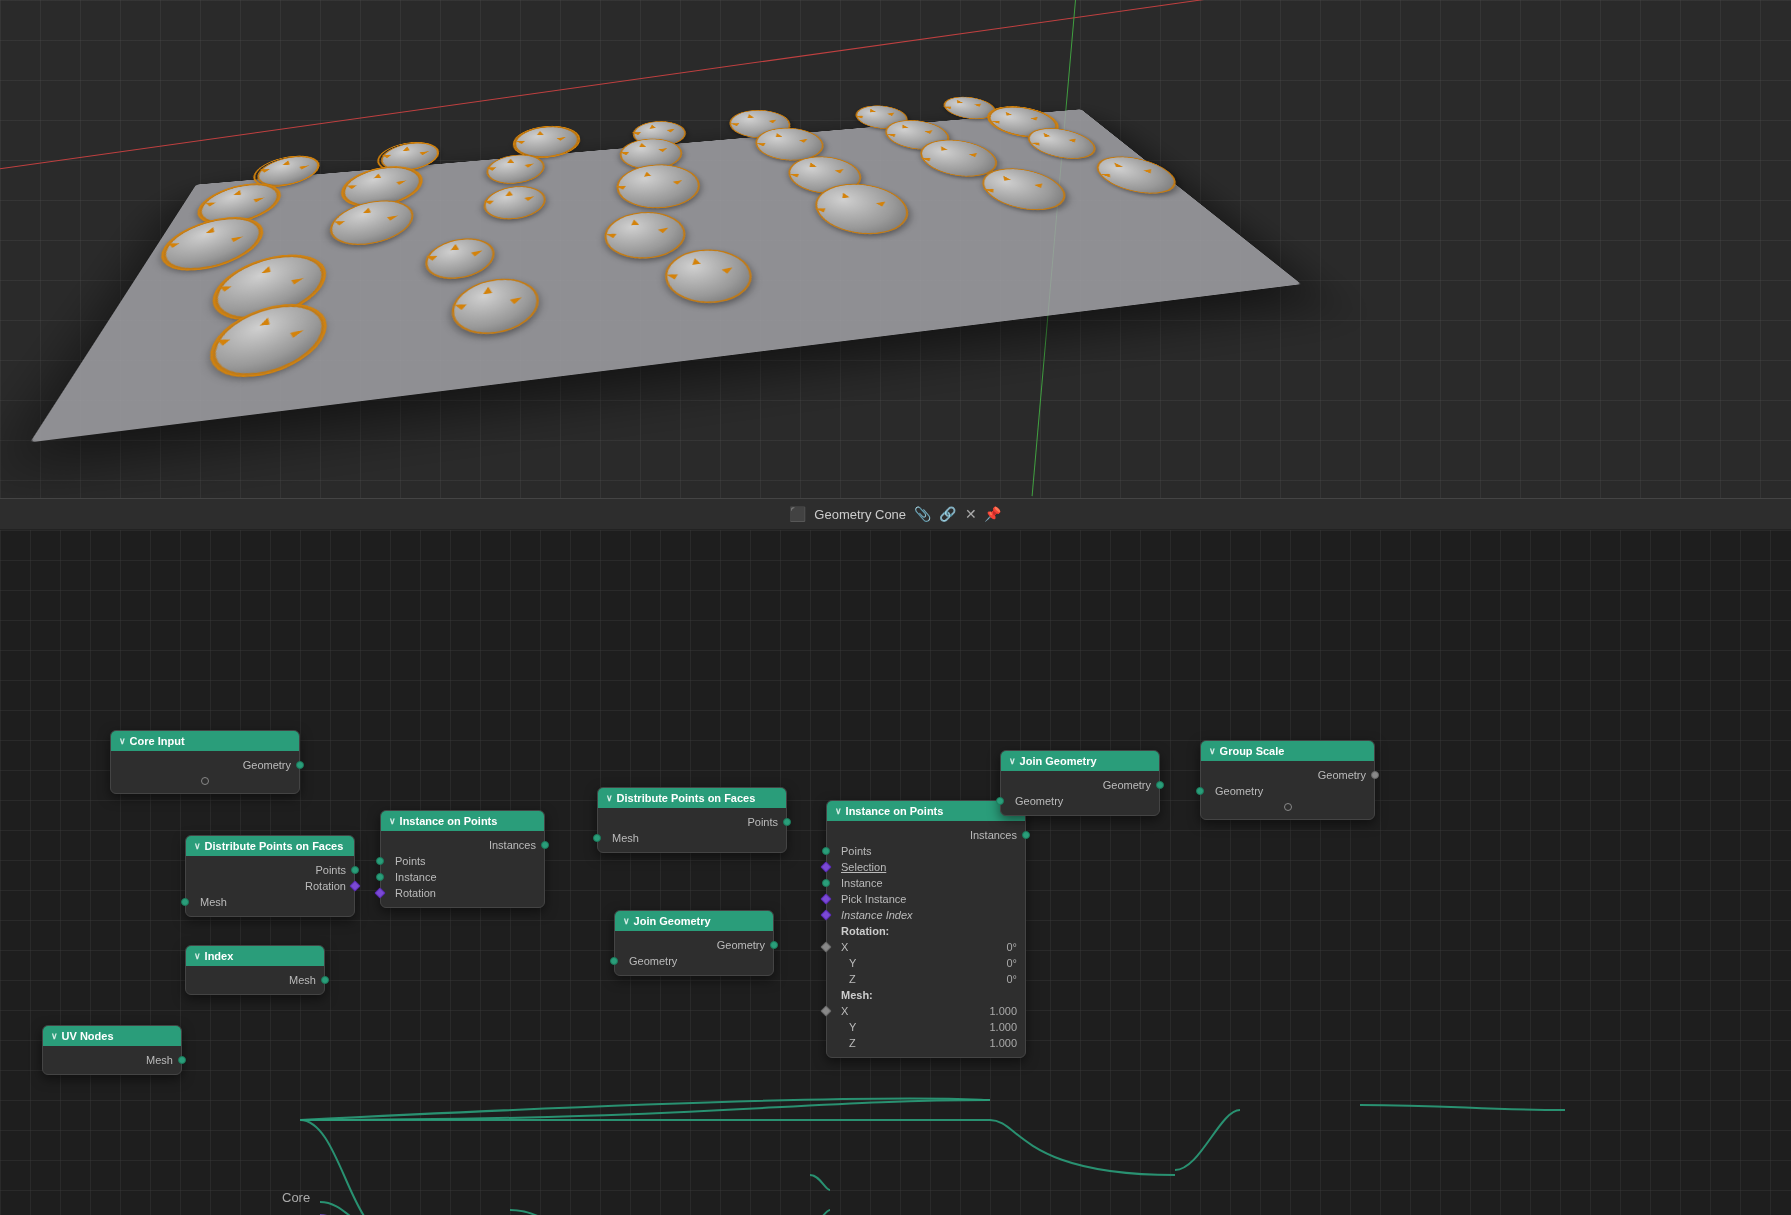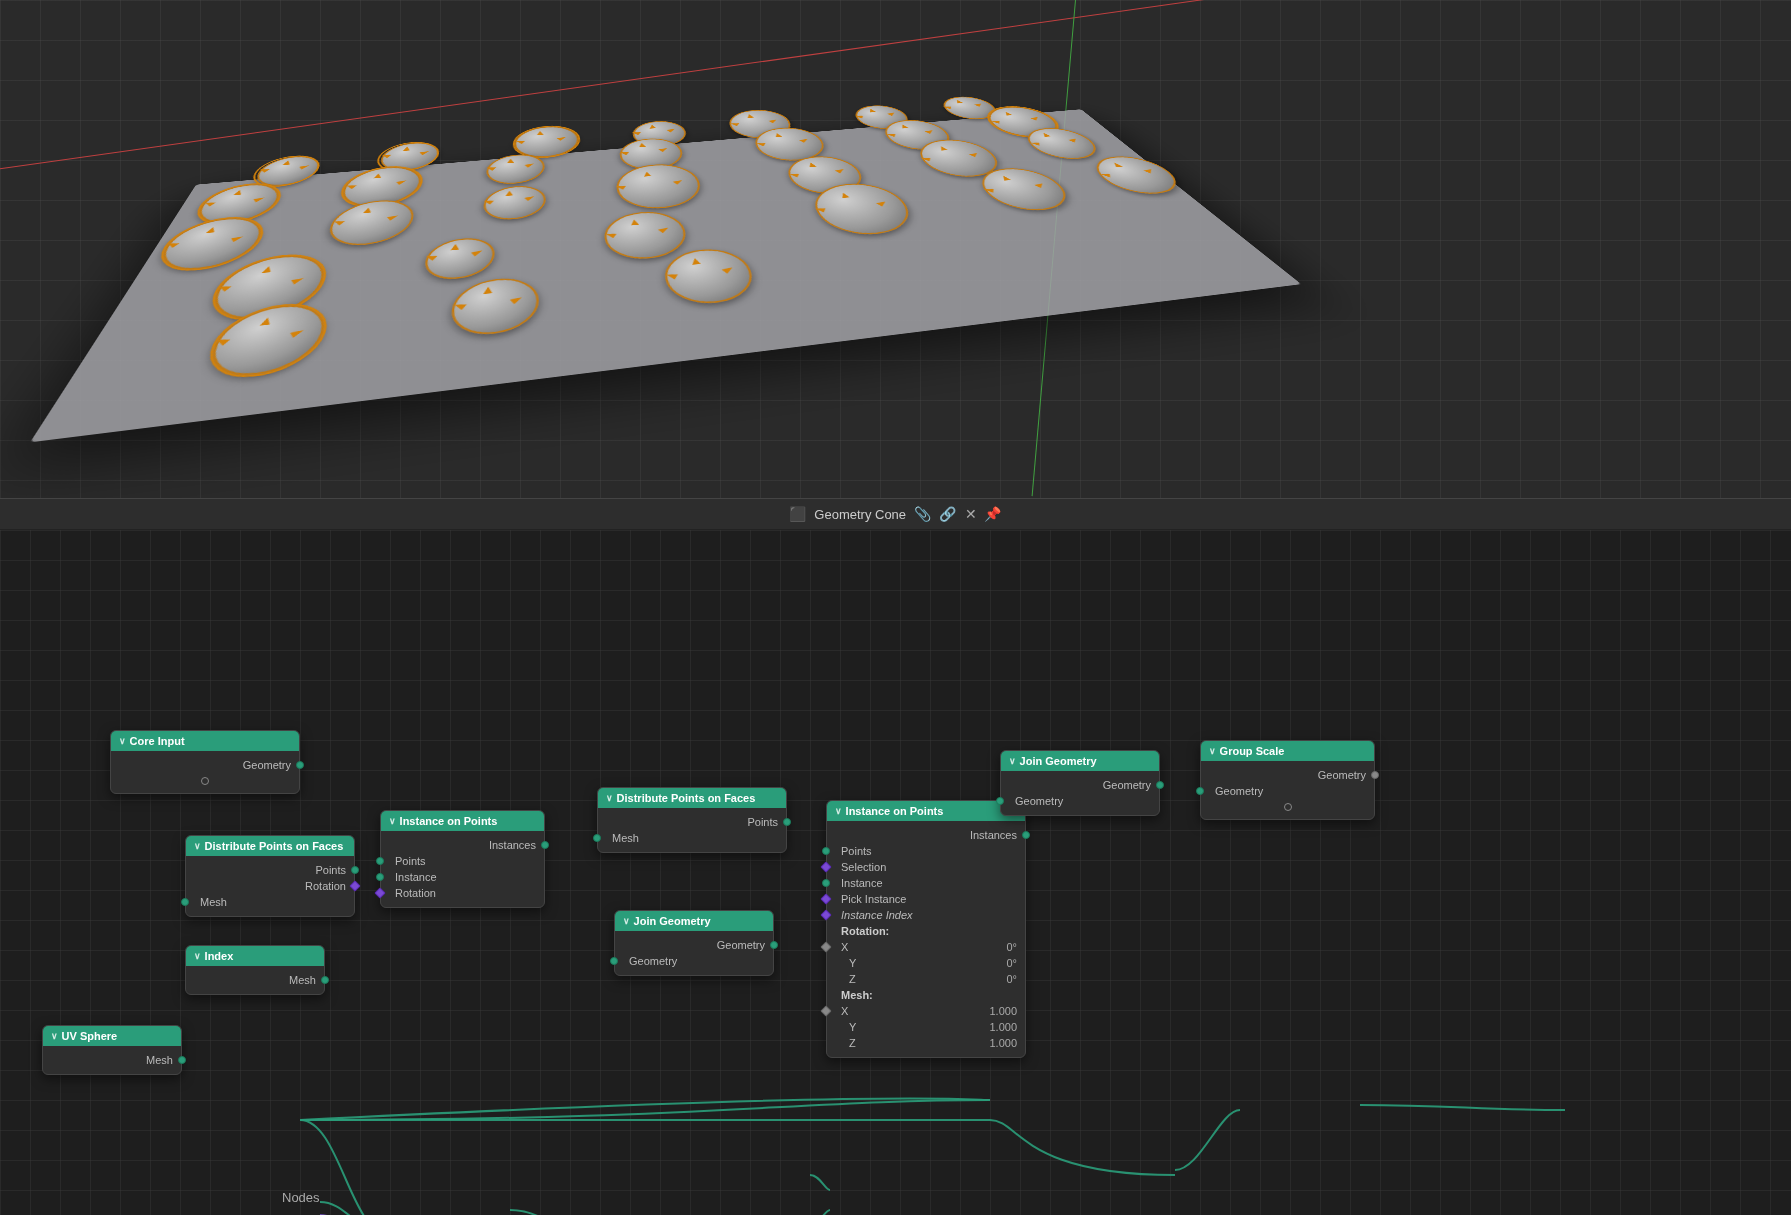--- a/index.html
+++ b/index.html
@@ -551,21 +551,21 @@
       <div class="node-row output">
         <span class="node-label">Mesh</span>
         <div class="socket right"></div>
       </div>
     </div>
   </div>
 
   <div class="node" style="left:42px;top:495px;width:140px;">
     <div class="node-header">
       <span class="chevron">∨</span>
-      <span>UV Sphere</span>
+      <span>UV Nodes</span>
     </div>
     <div class="node-body">
       <div class="node-row output">
         <span class="node-label">Mesh</span>
         <div class="socket right"></div>
       </div>
     </div>
   </div>
 
   <div class="node" style="left:597px;top:257px;width:190px;">
@@ -611,21 +611,21 @@
       <div class="node-row output">
         <span class="node-label">Instances</span>
         <div class="socket right"></div>
       </div>
       <div class="node-row">
         <div class="socket left"></div>
         <span class="node-label" style="padding-left:6px;">Points</span>
       </div>
       <div class="node-row">
         <div class="socket left diamond"></div>
-        <span class="node-label" style="padding-left:6px;">Selection</span>
+        <span class="node-label" style="padding-left:6px;text-decoration:underline;">Selection</span>
       </div>
       <div class="node-row">
         <div class="socket left"></div>
         <span class="node-label" style="padding-left:6px;">Instance</span>
       </div>
       <div class="node-row">
         <div class="socket left diamond"></div>
         <span class="node-label" style="padding-left:6px;">Pick Instance</span>
       </div>
       <div class="node-row">
@@ -697,15 +697,15 @@
       <div class="node-row">
         <div class="socket left"></div>
         <span class="node-label" style="padding-left:6px;">Geometry</span>
       </div>
       <div class="node-row" style="justify-content:center;padding-top:4px;">
         <div style="width:8px;height:8px;border-radius:50%;border:1.5px solid #888;background:transparent;"></div>
       </div>
     </div>
   </div>
 
-  <div style="position:absolute;left:282px;top:660px;color:#aaa;font-size:13px;">Nodes</div>
+  <div style="position:absolute;left:282px;top:660px;color:#aaa;font-size:13px;">Core</div>
 
 </div>
 
 </body></html>

